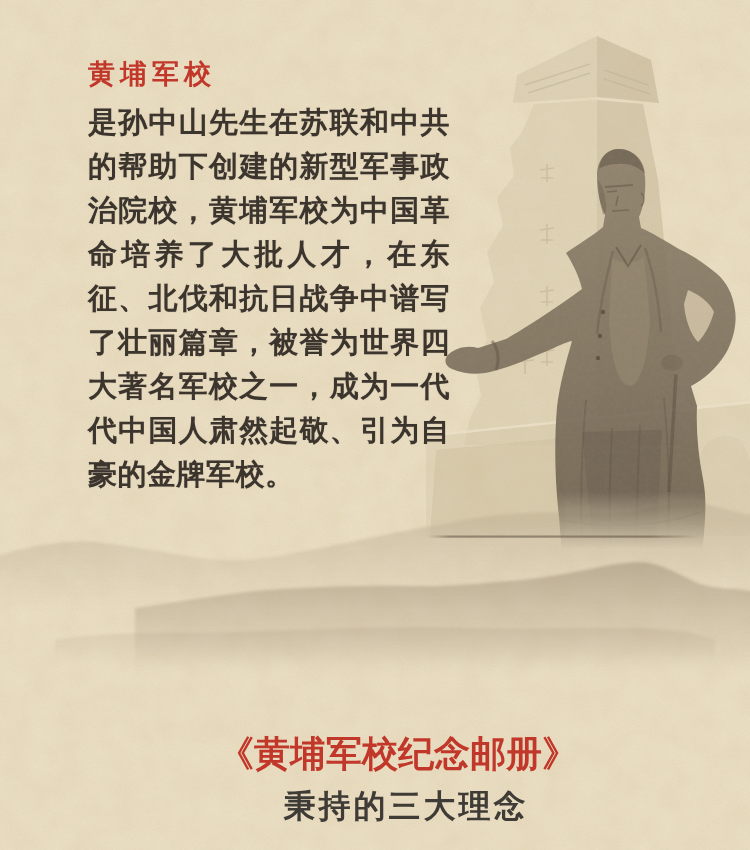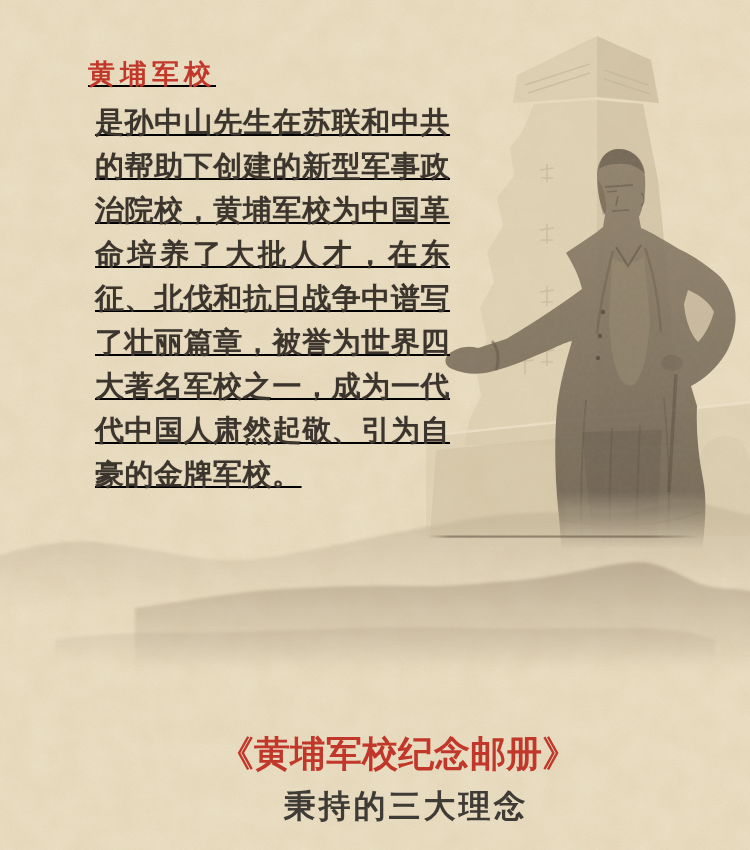--- a/index.html
+++ b/index.html
@@ -4,24 +4,24 @@
 <style>
   :root{
     --paper:#e8dabc; --accent-red:#c1372a; --ink:#3c352e;
     --subtitle-ink:#3f3b36; --wash:#a1927b;
   }
   html,body{margin:0;padding:0;}
   body{width:750px;height:850px;overflow:hidden;background:var(--paper);}
   .page{position:relative;width:750px;height:850px;
         font-family:"DejaVu Serif","Liberation Serif",serif;}
   svg.artwork{position:absolute;left:0;top:0;width:750px;height:850px;display:block;}
-  .intro{position:absolute;left:88px;top:58px;width:362px;z-index:2;text-decoration:underline;}
+  .intro{position:absolute;left:88px;top:58px;width:362px;z-index:2;}
   .heading{margin:0;font-size:27px;line-height:31px;letter-spacing:5px;
            font-weight:bold;color:var(--accent-red);}
-  .body-text{margin:11px 0 0 7px;font-size:29px;line-height:44px;letter-spacing:.5px;
+  .body-text{margin:11px 0 0 0;font-size:29px;line-height:44px;letter-spacing:.5px;
              font-weight:bold;color:var(--ink);text-align:justify;
              text-shadow:0 0 1px rgba(60,53,46,.25);}
   .footer{position:absolute;left:0;top:733px;width:750px;text-align:center;z-index:2;margin-left:23px;}
   .footer-title{font-size:36px;line-height:40px;font-weight:bold;color:var(--accent-red);
                 letter-spacing:0px;}
   .footer-subtitle{margin-top:15px;font-size:32px;line-height:36px;font-weight:bold;
                    color:var(--subtitle-ink);letter-spacing:3px;padding-left:16px;}
 </style>
 </head>
 <body>

